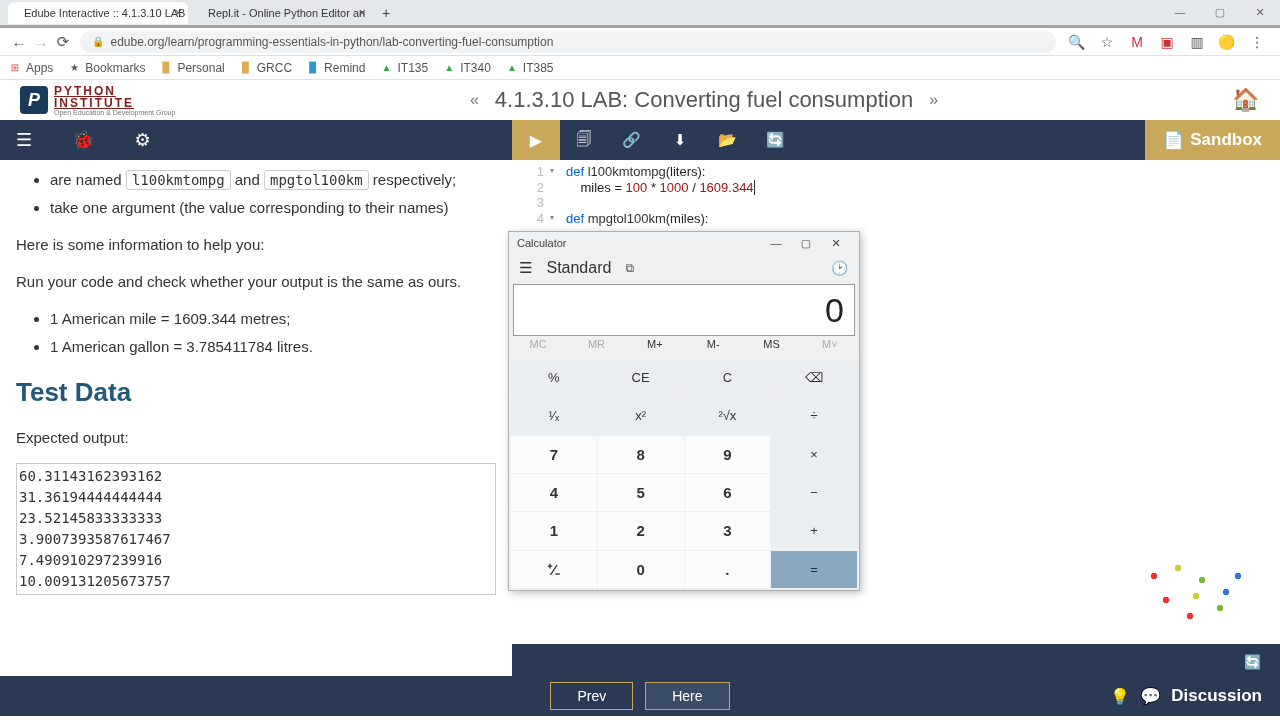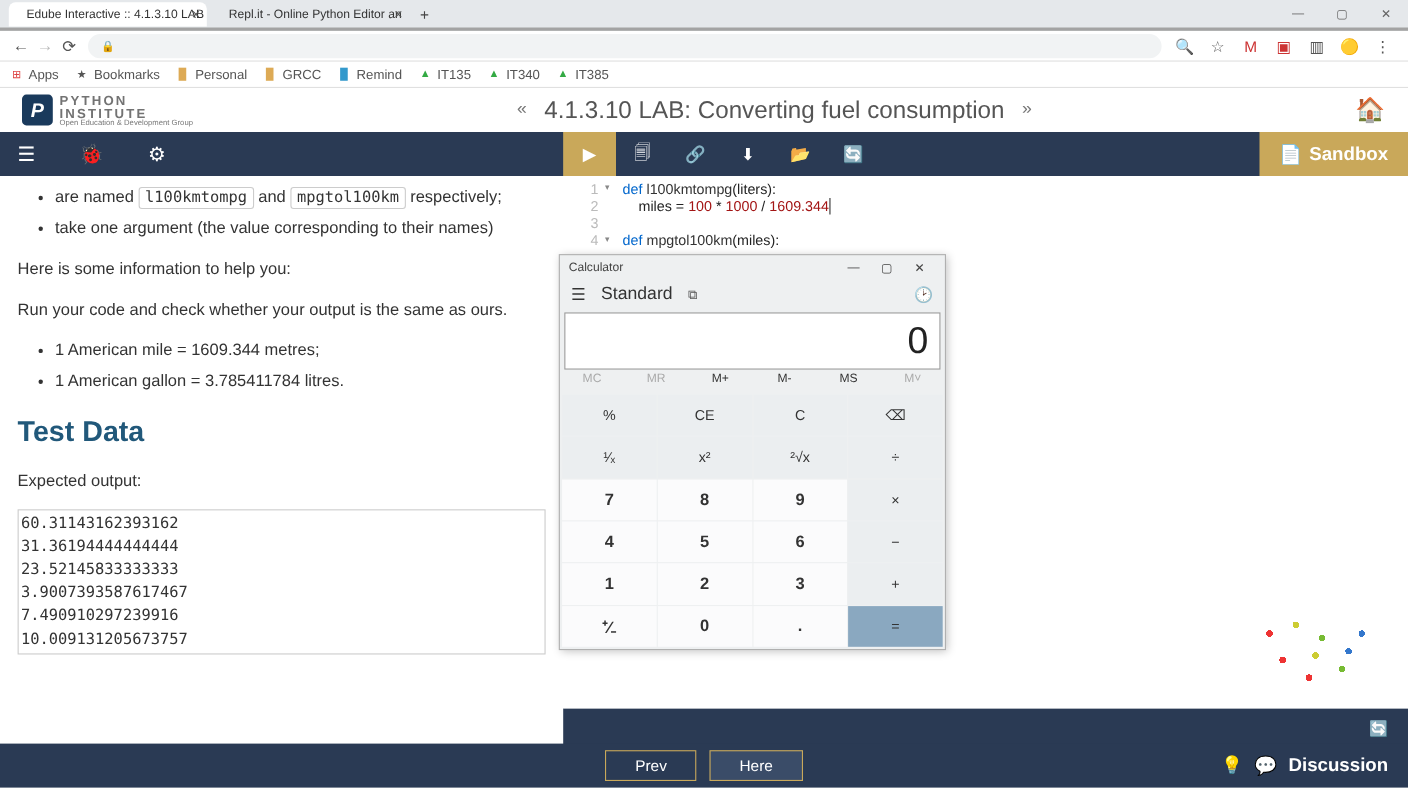--- a/index.html
+++ b/index.html
@@ -23,21 +23,21 @@
 .addr-icons span { width:18px; text-align:center; }
 
 .bookbar { height:24px; display:flex; align-items:center; padding:0 8px; gap:14px; font-size:12px; color:#555; border-bottom:1px solid #e0e0e0; }
 .bookbar span { display:flex; align-items:center; gap:4px; }
 .bm-icon { width:14px; height:14px; display:flex; align-items:center; justify-content:center; font-size:10px; }
 
 
 .page-hdr { height:40px; display:flex; align-items:center; padding:0 20px; background:#fff; }
 .logo { display:flex; align-items:center; }
 .logo-p { width:28px; height:28px; background:#1a3a5c; color:#fff; border-radius:4px; display:flex; align-items:center; justify-content:center; font-style:italic; font-weight:bold; font-size:18px; margin-right:6px; }
-.logo-text { font-size:12px; line-height:1; color:#737373; font-weight:bold; letter-spacing:2px; }
+.logo-text { font-size:12px; line-height:1; color:#7f1d1d; font-weight:bold; letter-spacing:2px;text-decoration:underline; }
 .logo-sub { font-size:7px; color:#777; letter-spacing:0; }
 .hdr-title { flex:1; text-align:center; font-size:22px; color:#555; display:flex; align-items:center; justify-content:center; gap:16px; }
 .hdr-chev { font-size:16px; color:#777; }
 .home-ico { font-size:22px; color:#777; }
 
 
 .columns { display:flex; height:560px; }
 .left-col { width:512px; display:flex; flex-direction:column; }
 .dark-bar { height:40px; background:#2a3a54; display:flex; align-items:center; padding:0 16px; gap:40px; color:#fff; }
 .dark-bar .ico { font-size:18px; }
@@ -121,20 +121,21 @@
     <div>✕</div>
   </div>
 </div>
 
 <div class="addrbar">
   <div class="nav-btn">←</div>
   <div class="nav-btn" style="color:#bbb">→</div>
   <div class="nav-btn">⟳</div>
   <div class="addr">
       <span class="lock">🔒</span>
+      <span>edube.org/learn/programming-essentials-in-python/lab-converting-fuel-consumption</span>
     </div>
   <div class="addr-icons">
     <span>🔍</span>
     <span>☆</span>
     <span style="color:#c33">M</span>
     <span style="color:#c33">▣</span>
     <span>▥</span>
     <span>🟡</span>
     <span>⋮</span>
   </div>

